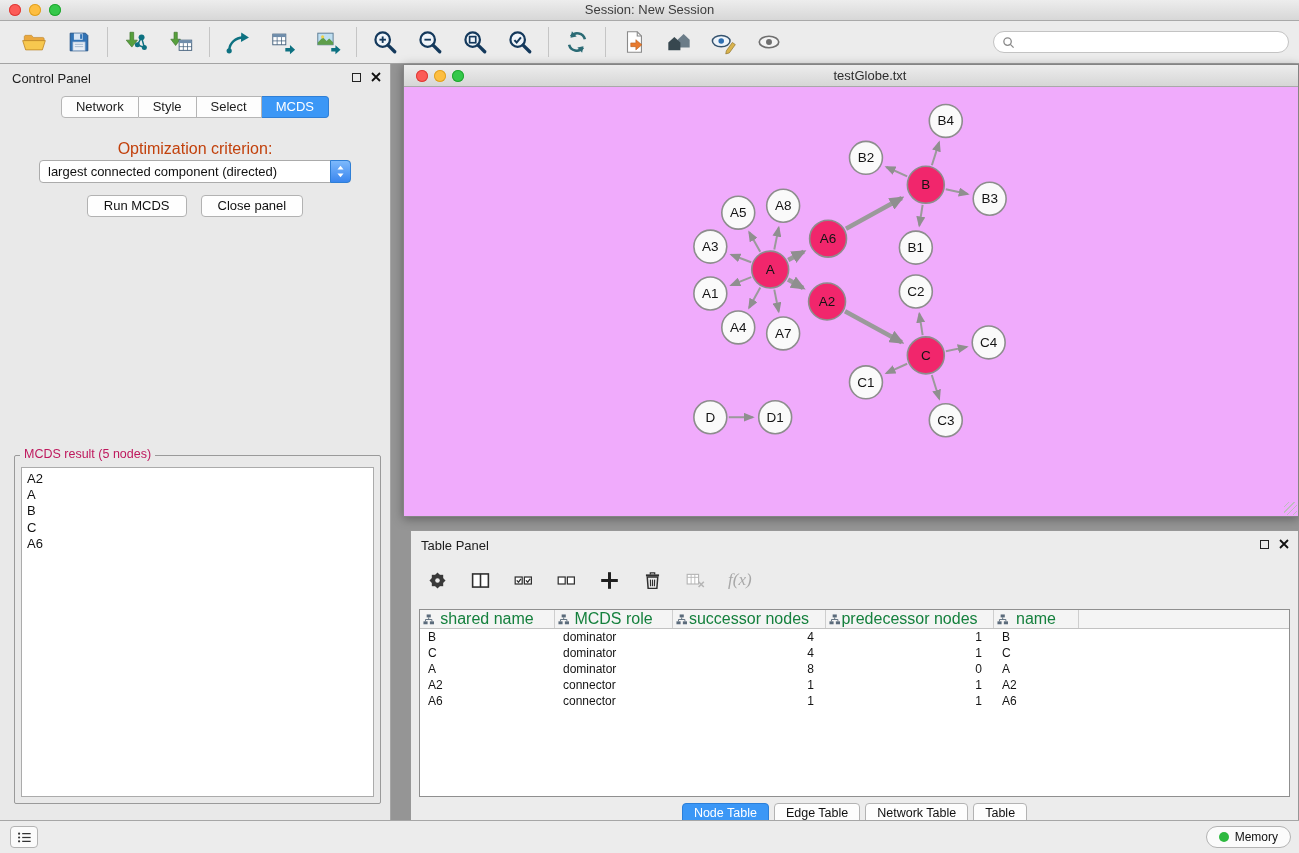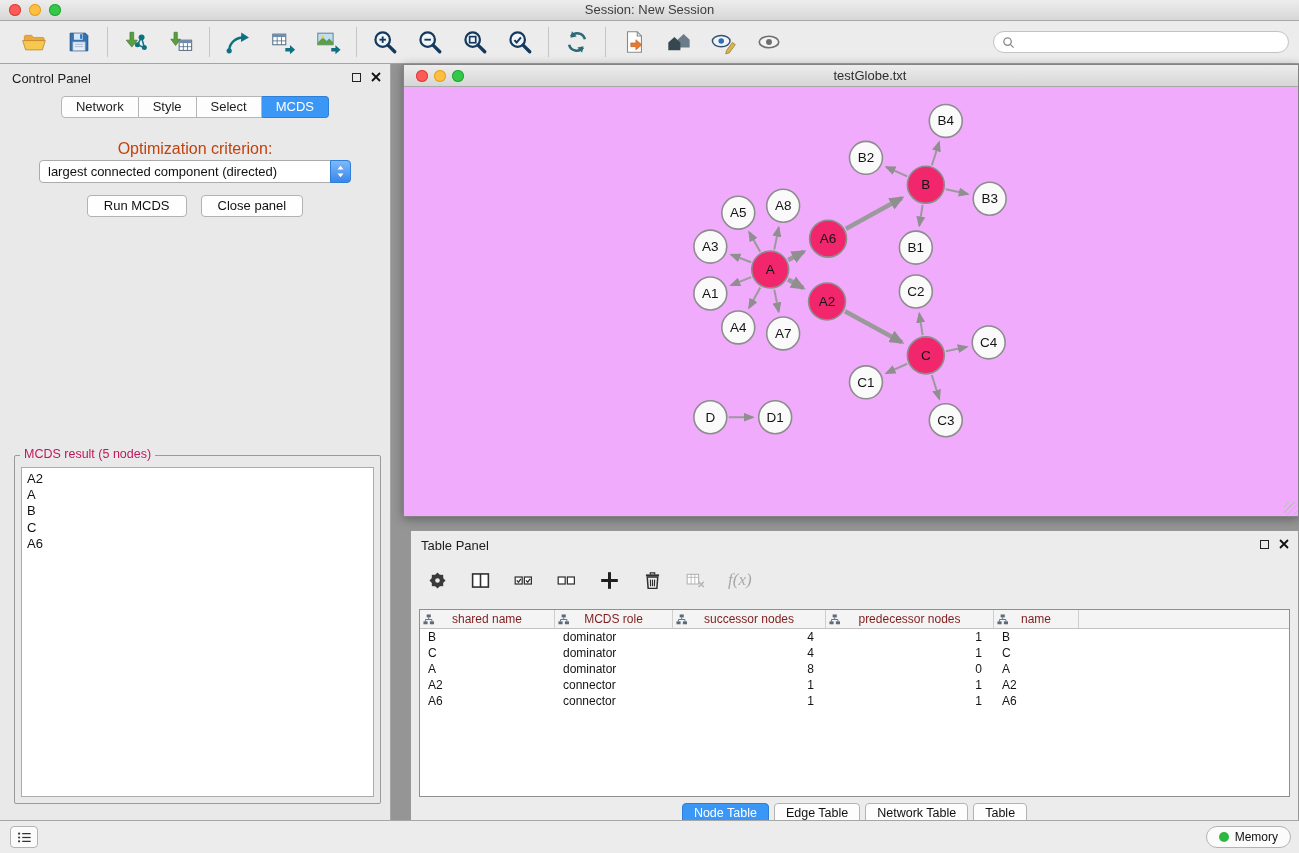--- a/index.html
+++ b/index.html
@@ -66,21 +66,21 @@
   
   .table-panel{position:absolute;left:19px;top:457px;right:0;height:294px;background:#ececec;border:1px solid #979797;margin-top:9px;}
   .tp-header{height:26px;position:relative;}
   .tp-title{position:absolute;left:10px;top:7px;font-size:13px;color:#1d1d1d;}
   .tp-toolbar{height:46px;display:flex;align-items:center;gap:19px;padding-left:14px;}
   .tp-btn{width:24px;height:24px;display:flex;align-items:center;justify-content:center;cursor:default;}
   .tp-btn svg{width:21px;height:21px;}
   .fx{font-family:"Liberation Serif",serif;font-style:italic;font-size:17px;color:#a8a8a8;margin-left:2px;}
   .tp-table{position:absolute;left:8px;right:8px;top:78px;height:188px;background:#fff;border:1px solid #8f8f8f;overflow:hidden;}
   .t-header{display:flex;height:19px;background:#f4f4f4;border-bottom:1px solid #c2c2c2;}
-  .t-hcell{position:relative;display:flex;align-items:center;font-size:12px;border-right:1px solid #cecece;color:#7f1d1d;flex:0 0 auto;}
+  .t-hcell{position:relative;display:flex;align-items:center;font-size:16px;border-right:1px solid #cecece;color:#15803d;flex:0 0 auto;}
   .t-hcell svg{position:absolute;left:3px;top:4px;width:11px;height:11px;}
   .t-hcell .lbl{width:100%;text-align:center;}
   .t-hcell.filler{flex:1 1 auto;border-right:none;}
   .t-row{display:flex;height:16px;font-size:12px;align-items:center;color:#141414;}
   .t-cell{padding:0 8px;white-space:nowrap;overflow:hidden;flex:0 0 auto;}
   .t-cell.num{text-align:right;padding-right:12px;}
   .tp-tabs{position:absolute;left:0;right:0;top:272px;display:flex;justify-content:center;gap:5px;}
   .tp-tab{height:21px;padding:0 11px;border:1px solid #b3b3b3;border-radius:4px;background:#fdfdfd;font-size:12.5px;line-height:19px;color:#111;cursor:default;}
   .tp-tab.active{background:var(--accent);border-color:#2b7fd9;color:#fff;}
 

